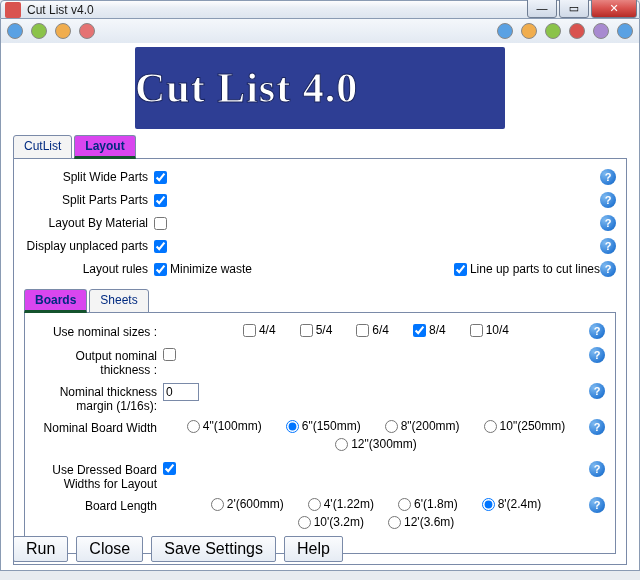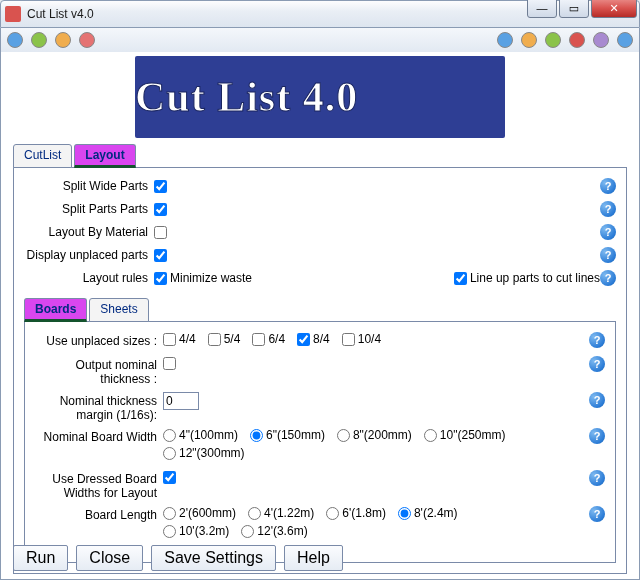--- a/index.html
+++ b/index.html
@@ -6,21 +6,21 @@
   body {
     margin: 0;
     font-family: Tahoma, Arial, sans-serif;
     font-size: 12px;
     background: #e8ecf0;
     width: 640px;
     height: 580px;
     overflow: hidden;
   }
   .titlebar {
-    height: 28px;
+    height: 19px;
     background: linear-gradient(to bottom, #fdfdfe 0%, #e9eef5 40%, #dde5ef 100%);
     border: 1px solid #8a9bb3;
     border-radius: 4px 4px 0 0;
     display: flex;
     align-items: center;
     padding: 0 4px;
     position: relative;
     text-align: right;
   }
   .app-icon {
@@ -150,22 +150,23 @@
   .row2-label {
     width: 128px;
     text-align:right;
     padding-right:6px;
     padding-top:2px;
   }
   .row2-opts {
     flex:1;
   }
   .radio-line, .check-line {
-    display:flex;flex-wrap:wrap;gap:4px 12px;
+    display:flex;flex-wrap:wrap;gap:4px 24px;
     margin-bottom:4px;
+    justify-content:center;
   }
   input[type=checkbox], input[type=radio] {
     margin:0 3px 0 0; vertical-align:middle;
   }
   input.num {
     width:36px;height:18px;border:1px solid #7a8aa8;font-size:12px;padding:1px 2px;
   }
   .button-bar {
     position:absolute;
     left:12px; bottom:8px;
@@ -269,21 +270,21 @@
     </div>
 
     <div class="inner-panel-wrap">
       <div class="inner-tabs">
         <div class="tab active">Boards</div>
         <div class="tab">Sheets</div>
       </div>
       <div class="inner-panel">
 
         <div class="row2">
-          <span class="row2-label">Use unplaced sizes :</span>
+          <span class="row2-label">Use nominal sizes :</span>
           <span class="row2-opts">
             <span class="check-line" id="nominal-sizes-line">
                 <label class="opt">
                   <input type="checkbox" style="">
                   <span>4/4</span>
                 </label>
                 <label class="opt">
                   <input type="checkbox" style="">
                   <span>5/4</span>
                 </label>

